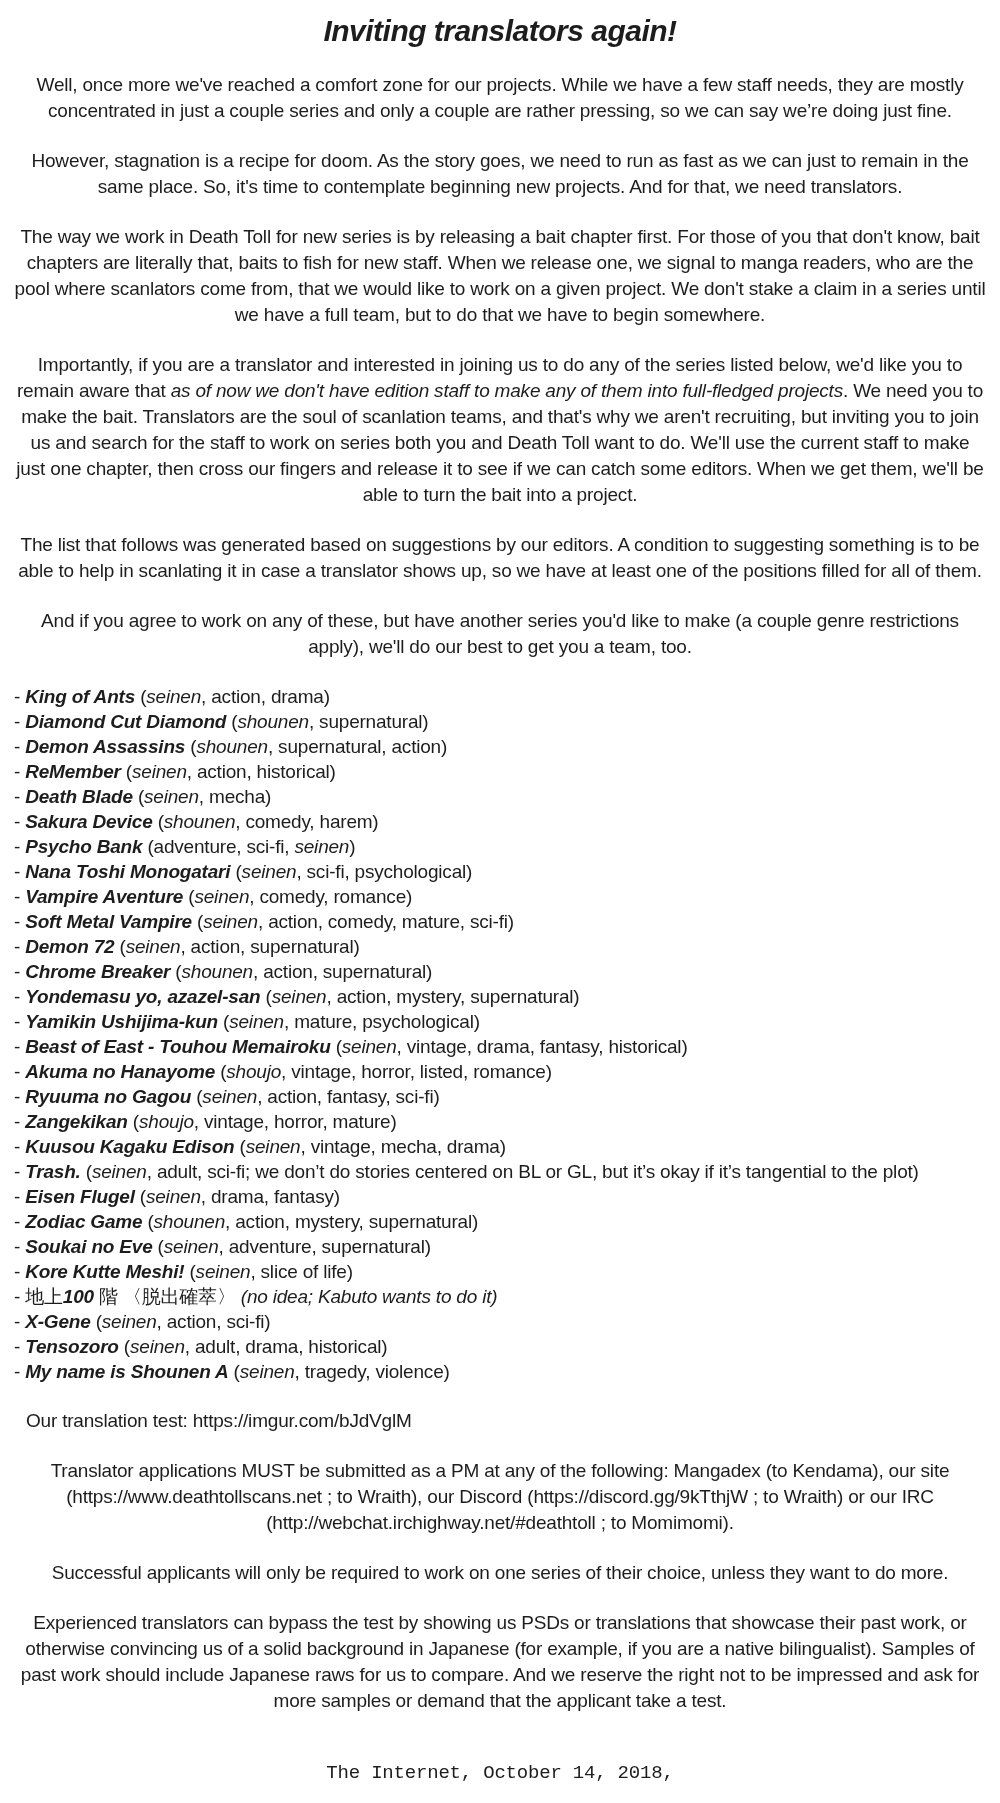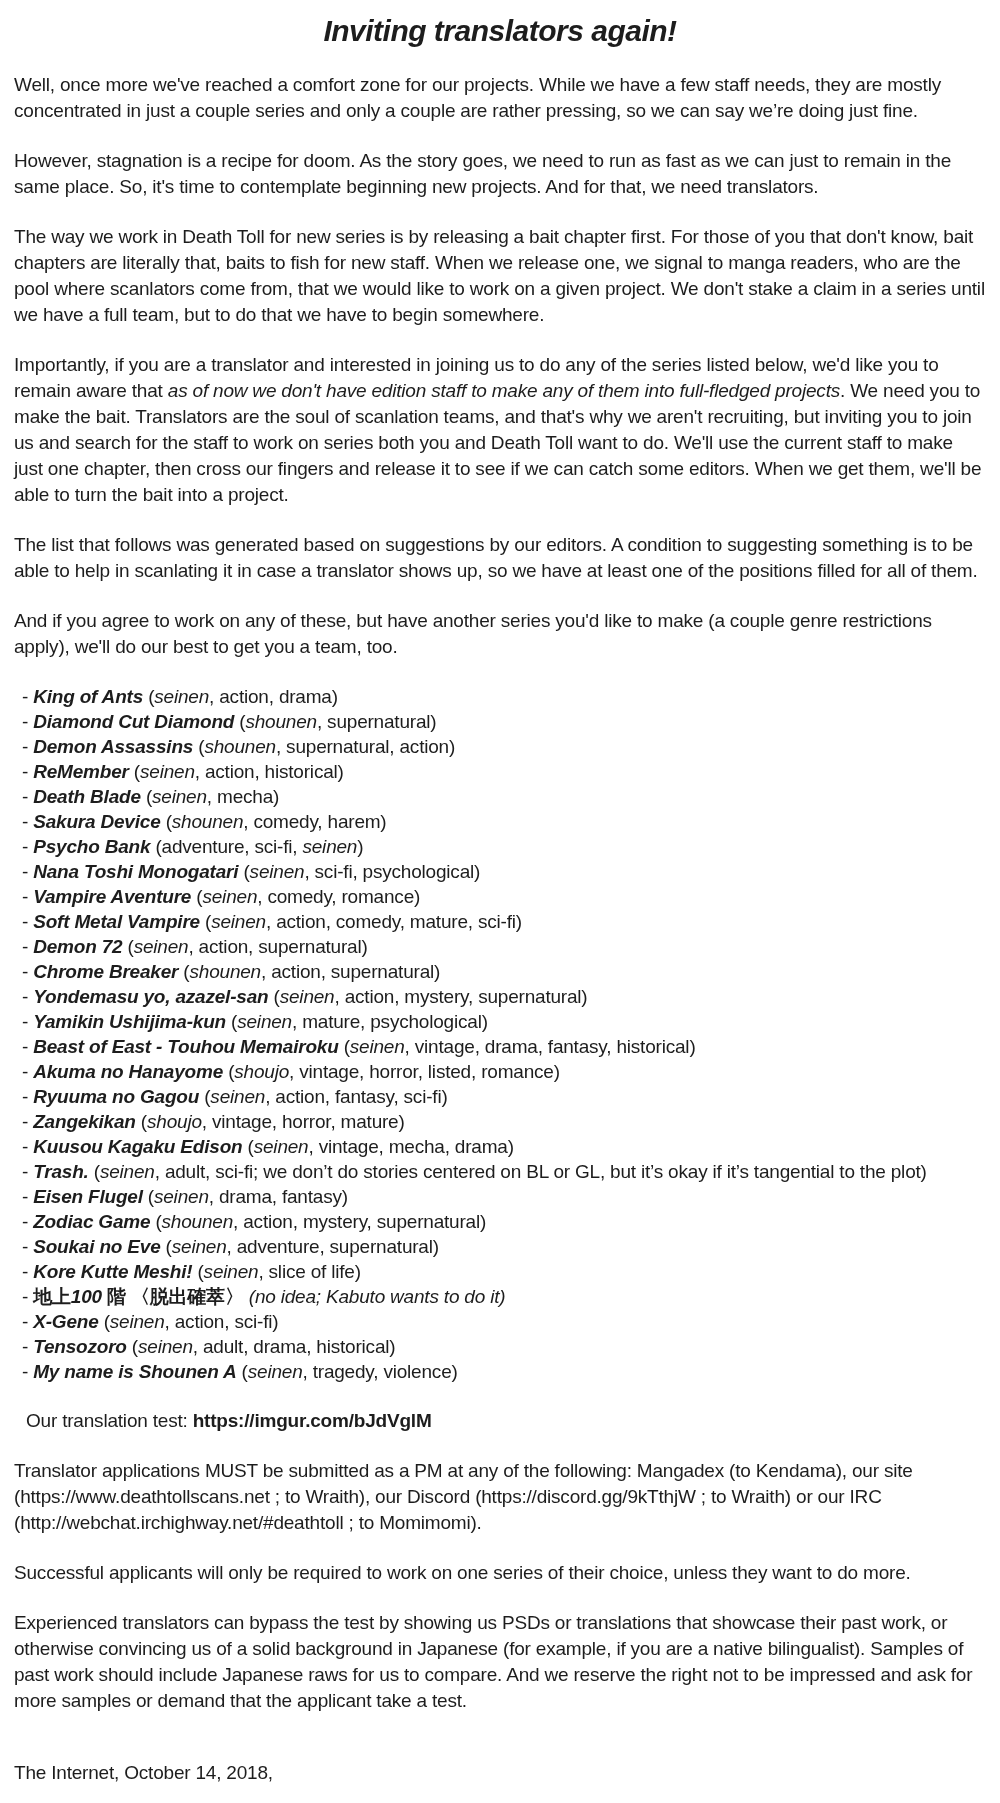--- a/index.html
+++ b/index.html
@@ -15,28 +15,28 @@
     padding: 8px 14px 20px 14px;
   }
   .doc-title {
     font-size: 30px;
     font-weight: bold;
     font-style: italic;
     text-align: center;
     margin: 6px 0 24px 0;
     letter-spacing: -0.5px;
   }
-  .para { margin: 0 0 24px 0; line-height: 26px; }
-  .series-list { margin: 2px 0 24px 8px; }
+  .para { margin: 0 0 24px 0; line-height: 26px; text-align: center; }
+  .series-list { margin: 2px 0 24px 0; }
   .list-line { line-height: 25px; }
   .test-line { margin: 0 0 24px 12px; line-height: 26px; }
   .s-i  { font-style: italic; }
-  .s-b  { font-weight: bold; }
+  .s-b  { font-weight: normal; }
   .s-bi { font-weight: bold; font-style: italic; }
-  .signature { text-align: left; margin-top: 46px; line-height: 26px; }
+  .signature { text-align: center; margin-top: 46px; line-height: 26px; font-family: Liberation Mono, monospace; }
   .sig-date { margin-bottom: 30px; }
 </style>
 </head>
 <body>
 
 <div class="page">
 
   <h1 class="doc-title">Inviting translators again!</h1>
 
   <div>

